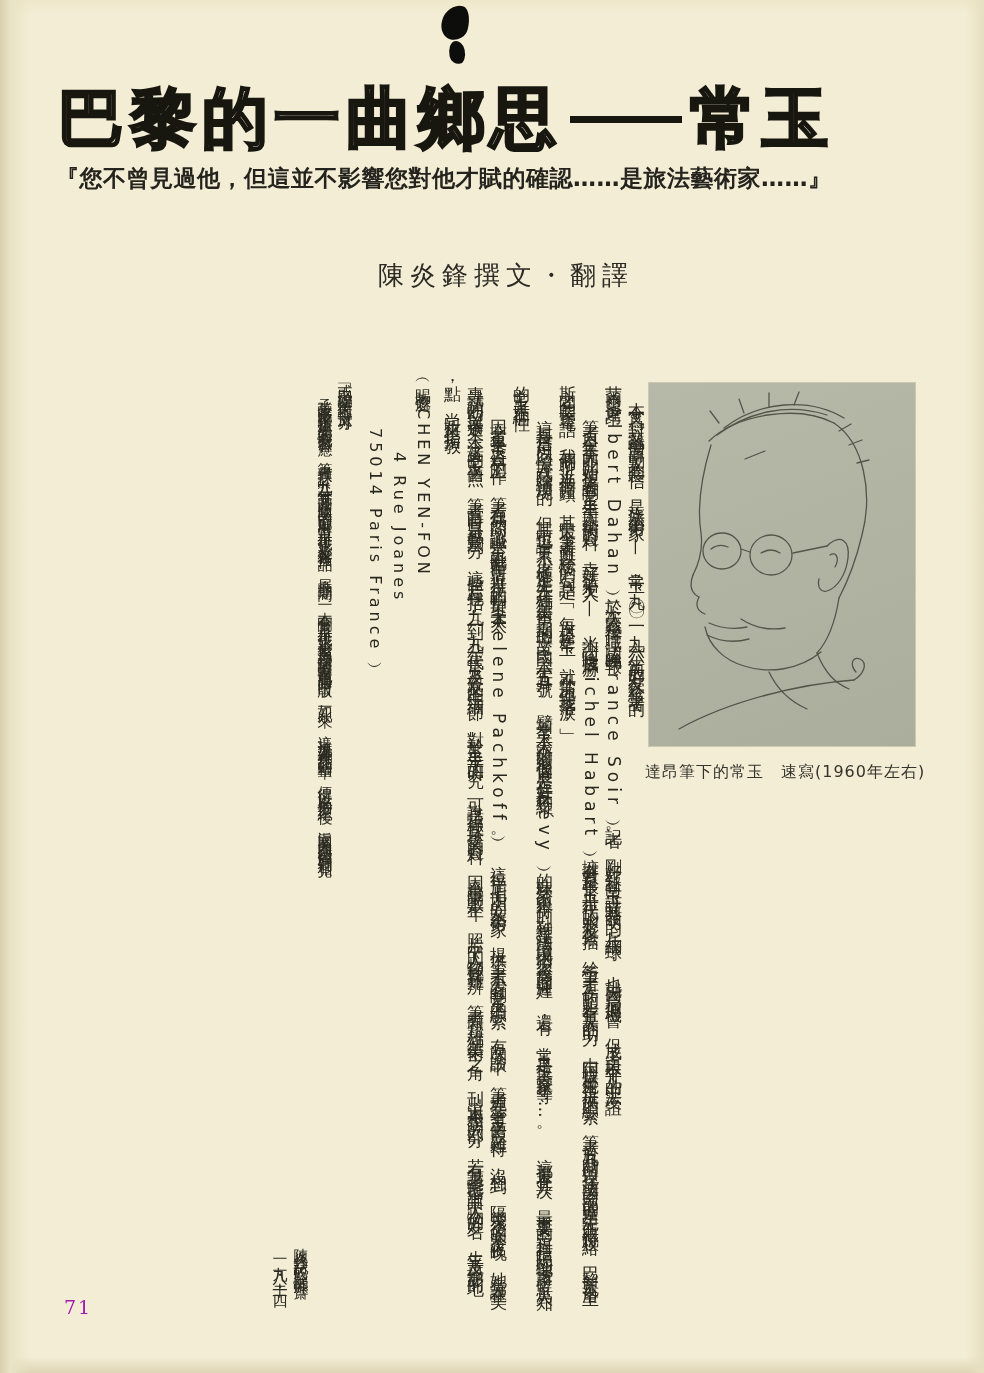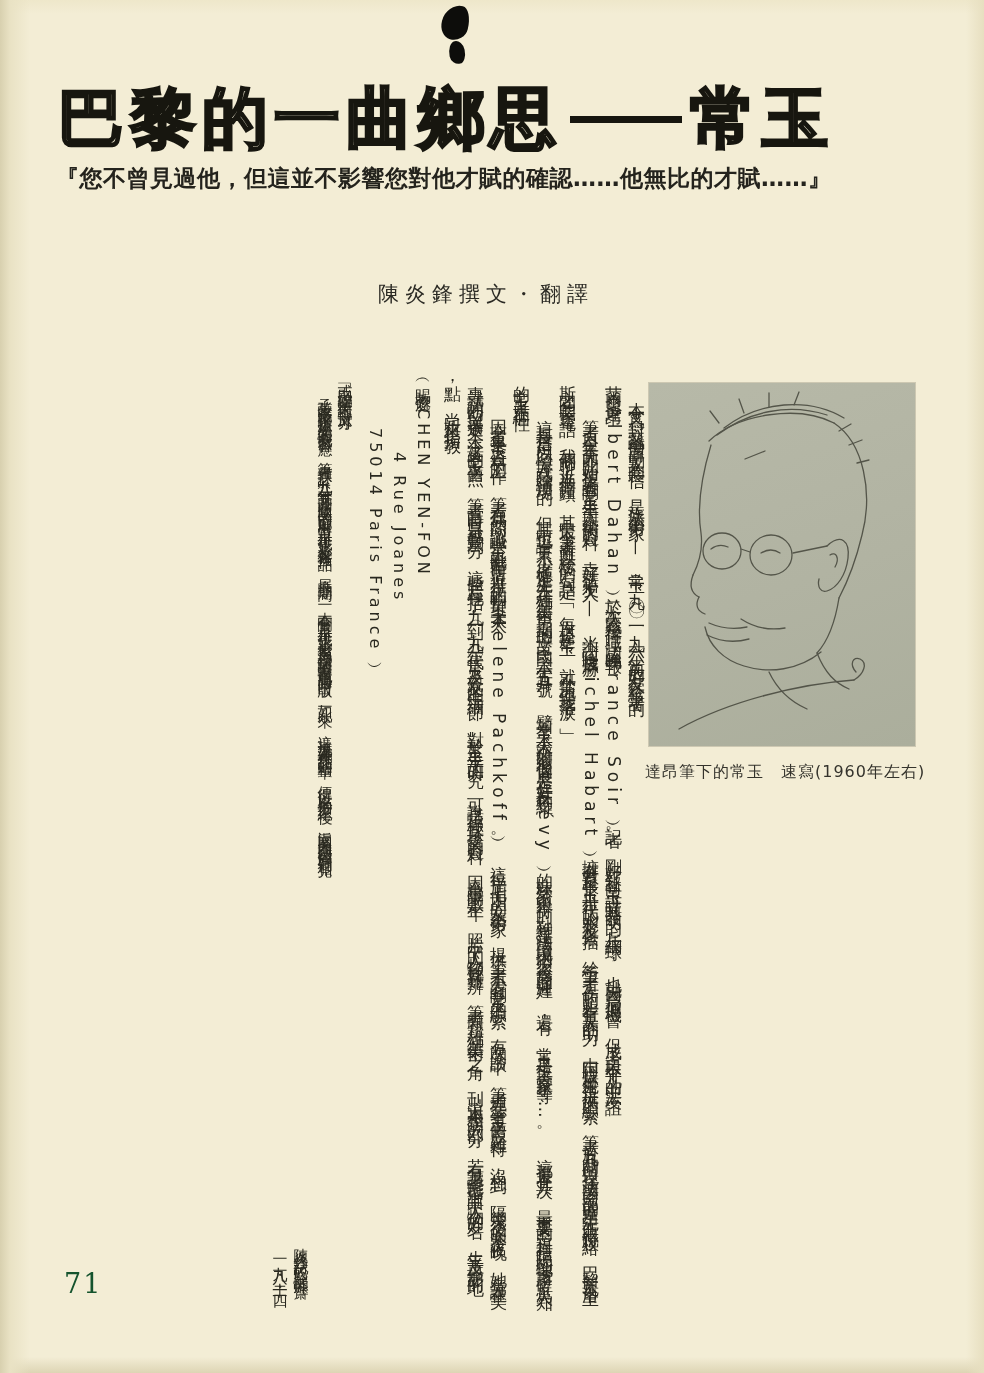--- a/index.html
+++ b/index.html
@@ -25,23 +25,22 @@
   .title-dash{
     display:inline-block;width:112px;height:7px;background:#17160f;
     vertical-align:18px;margin:0 8px;
   }
   .subtitle{
     left:56px;top:163px;width:880px;
     font-size:23px;font-weight:bold;letter-spacing:0.5px;color:#24231d;
     white-space:nowrap;
   }
   .byline{
-    left:378px;top:258px;font-size:21px;letter-spacing:6px;color:#2b2a24;
+    left:378px;top:258px;font-size:26px;letter-spacing:6px;color:#2b2a24;
     white-space:nowrap;
-    margin-top:22px;
   }
   
   .blot1{left:442px;top:5px;width:27px;height:35px;background:#0d0d0b;
     border-radius:62% 38% 55% 45% / 55% 60% 40% 45%;transform:rotate(14deg);}
   .blot2{left:449px;top:41px;width:16px;height:23px;background:#0d0d0b;
     border-radius:50% 50% 45% 55% / 60% 45% 55% 40%;transform:rotate(-12deg);}
   
   .figure{
     left:649px;top:383px;width:266px;height:363px;
     background:linear-gradient(160deg,#b7b9a8 0%,#b1b3a2 55%,#abae9c 100%);
@@ -67,33 +66,33 @@
   .address p.a3{text-indent:3.5em;}
   .appendix{font-size:15px;line-height:20px;letter-spacing:3px;color:#29281f;margin-right:8px;}
   .appendix p.ind1{text-indent:1em;}
   .colophon{
     font-size:15px;line-height:21px;letter-spacing:4px;color:#29281f;
     height:auto;align-self:flex-end;margin-left:auto;margin-right:4px;
   }
   .colophon p.c2{text-indent:1em;}
   
   .pagenum{
-    left:64px;top:1268px;font-family:"DejaVu Serif","Liberation Serif",serif;
-    font-size:27px;color:#14532d;letter-spacing:2px;
+    left:64px;top:1296px;font-family:"DejaVu Serif","Liberation Serif",serif;
+    font-size:19px;color:#a21caf;letter-spacing:2px;
   }
 </style>
 </head>
 <body>
 
 <div class="abs blot1"></div>
 <div class="abs blot2"></div>
 
 <div class="abs title"><span>巴黎的一曲鄉思</span><span class="title-dash"></span><span>常玉</span></div>
 
-<div class="abs subtitle">『您不曾見過他，但這並不影響您對他才賦的確認……他無比的才賦……』</div>
+<div class="abs subtitle">『您不曾見過他，但這並不影響您對他才賦的確認……是旅法藝術家……』</div>
 
 <div class="abs byline">陳炎鋒撰文・翻譯</div>
 
 <div class="abs figure">
   <svg viewBox="0 0 266 363">
     <g fill="none" stroke="#4a4b40" stroke-width="1.3" stroke-linecap="round" opacity="0.9">
 
       <path d="M60,58 C90,30 150,22 185,40"></path>
       <path d="M75,45 C110,18 160,14 195,35"></path>
       <path d="M68,52 C100,28 140,20 178,32"></path>

